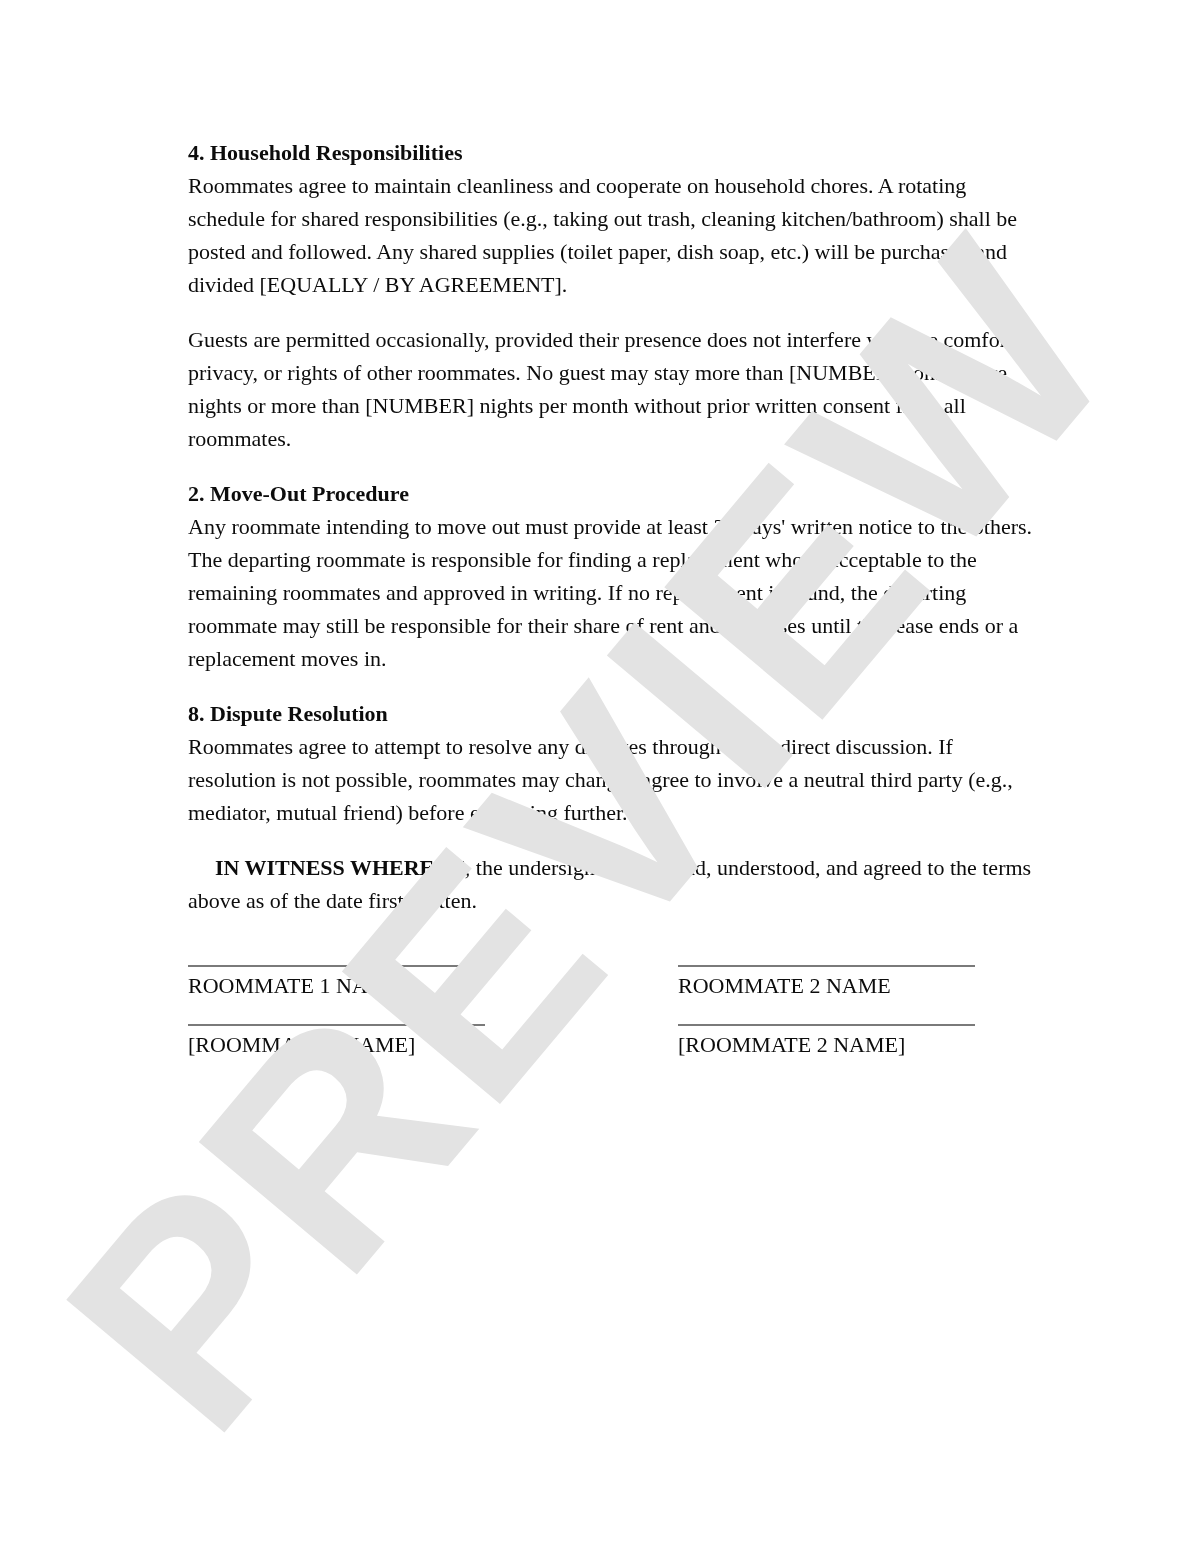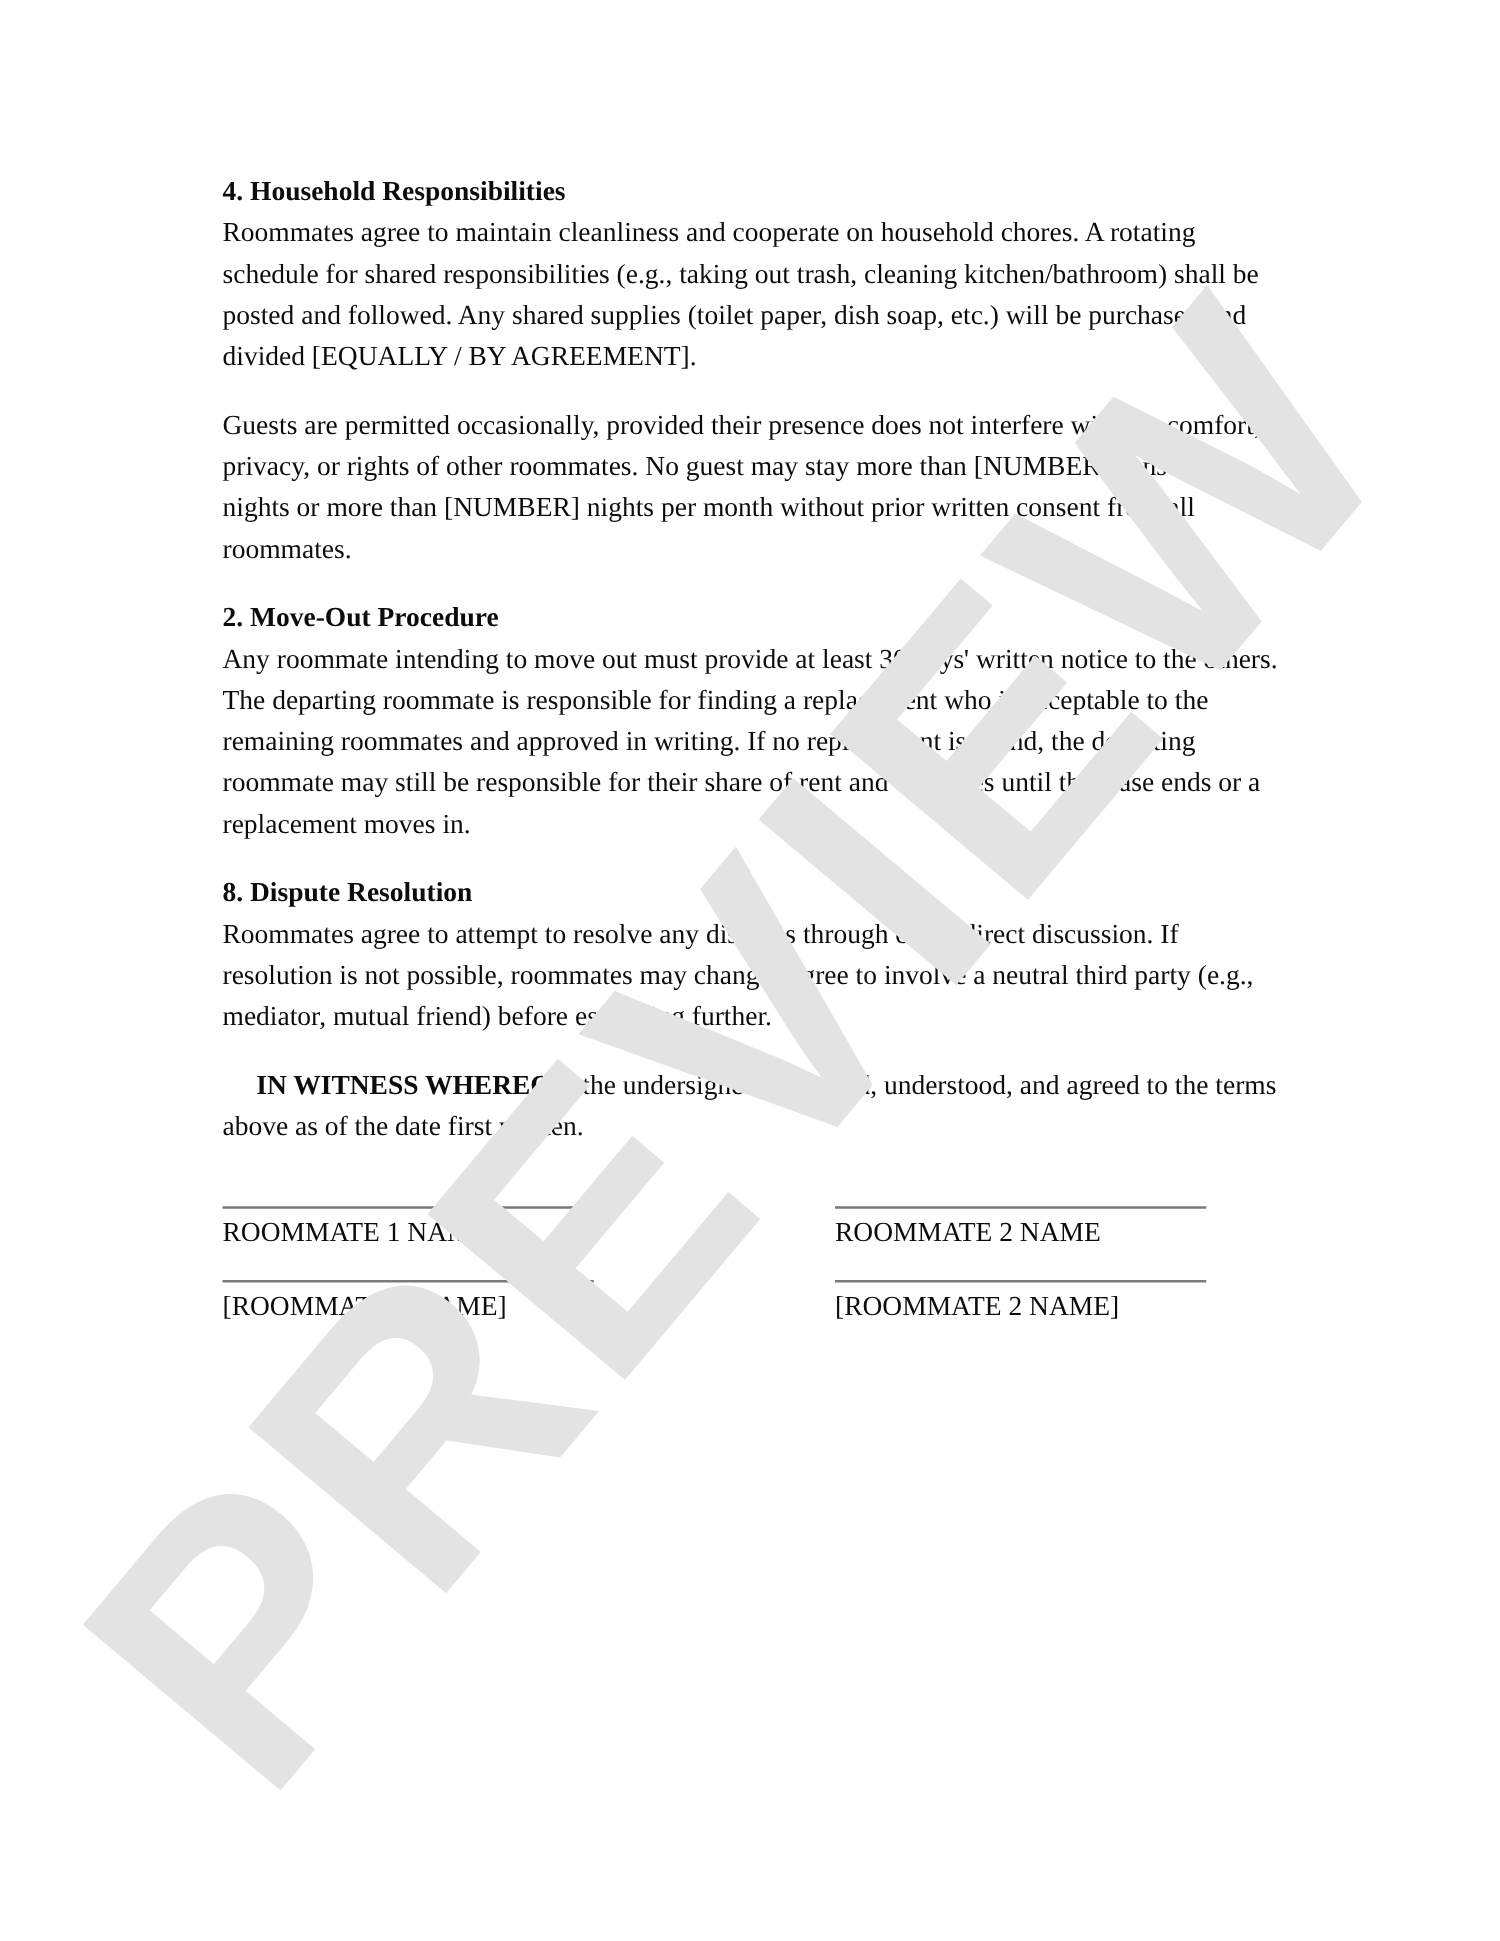--- a/index.html
+++ b/index.html
@@ -6,21 +6,21 @@
   body {
     width: 1200px; height: 1553px;
     background: #ffffff;
     position: relative;
     overflow: hidden;
     font-family: "Liberation Serif", serif;
     color: #0c0c0c;
   }
   .page-content {
     position: absolute;
-    left: 178px; top: 136px;
+    left: 188px; top: 136px;
     width: 845px;
     font-size: 22px;
     line-height: 33px;
     z-index: 1;
   }
   .section { margin: 0 0 22px 0; }
   .section-heading {
     font-size: 22px; line-height: 33px;
     font-weight: bold; margin: 0;
   }

